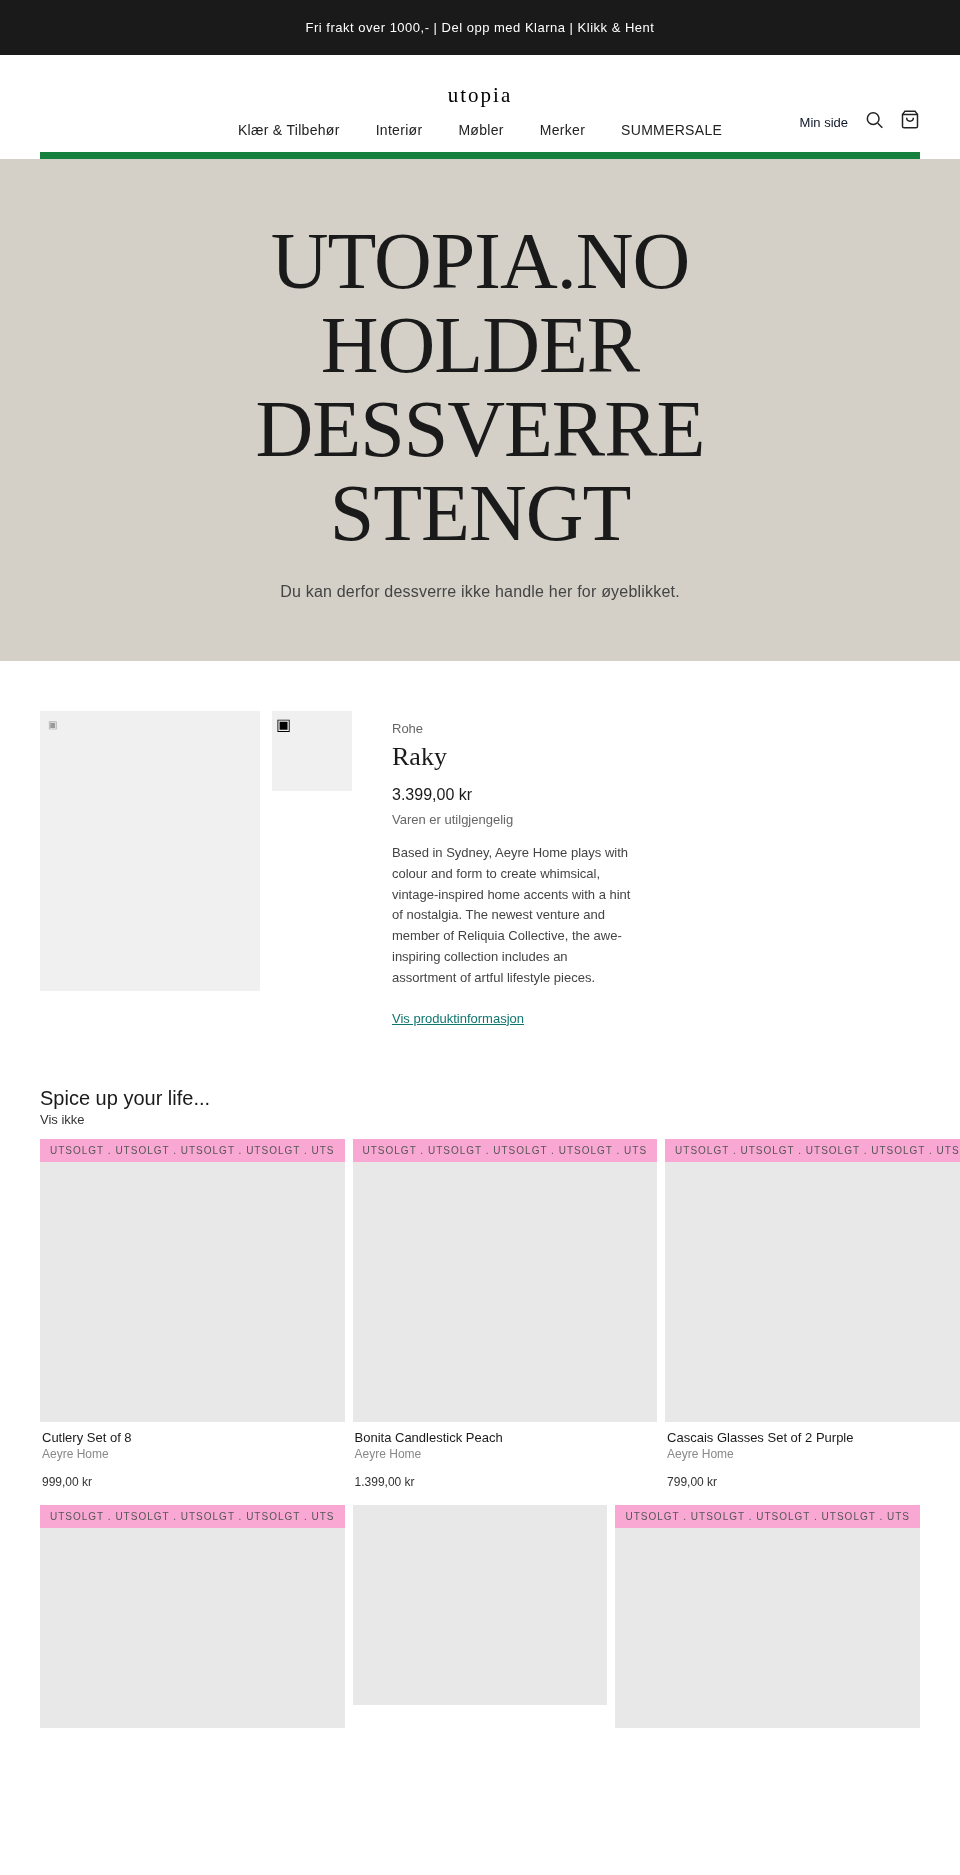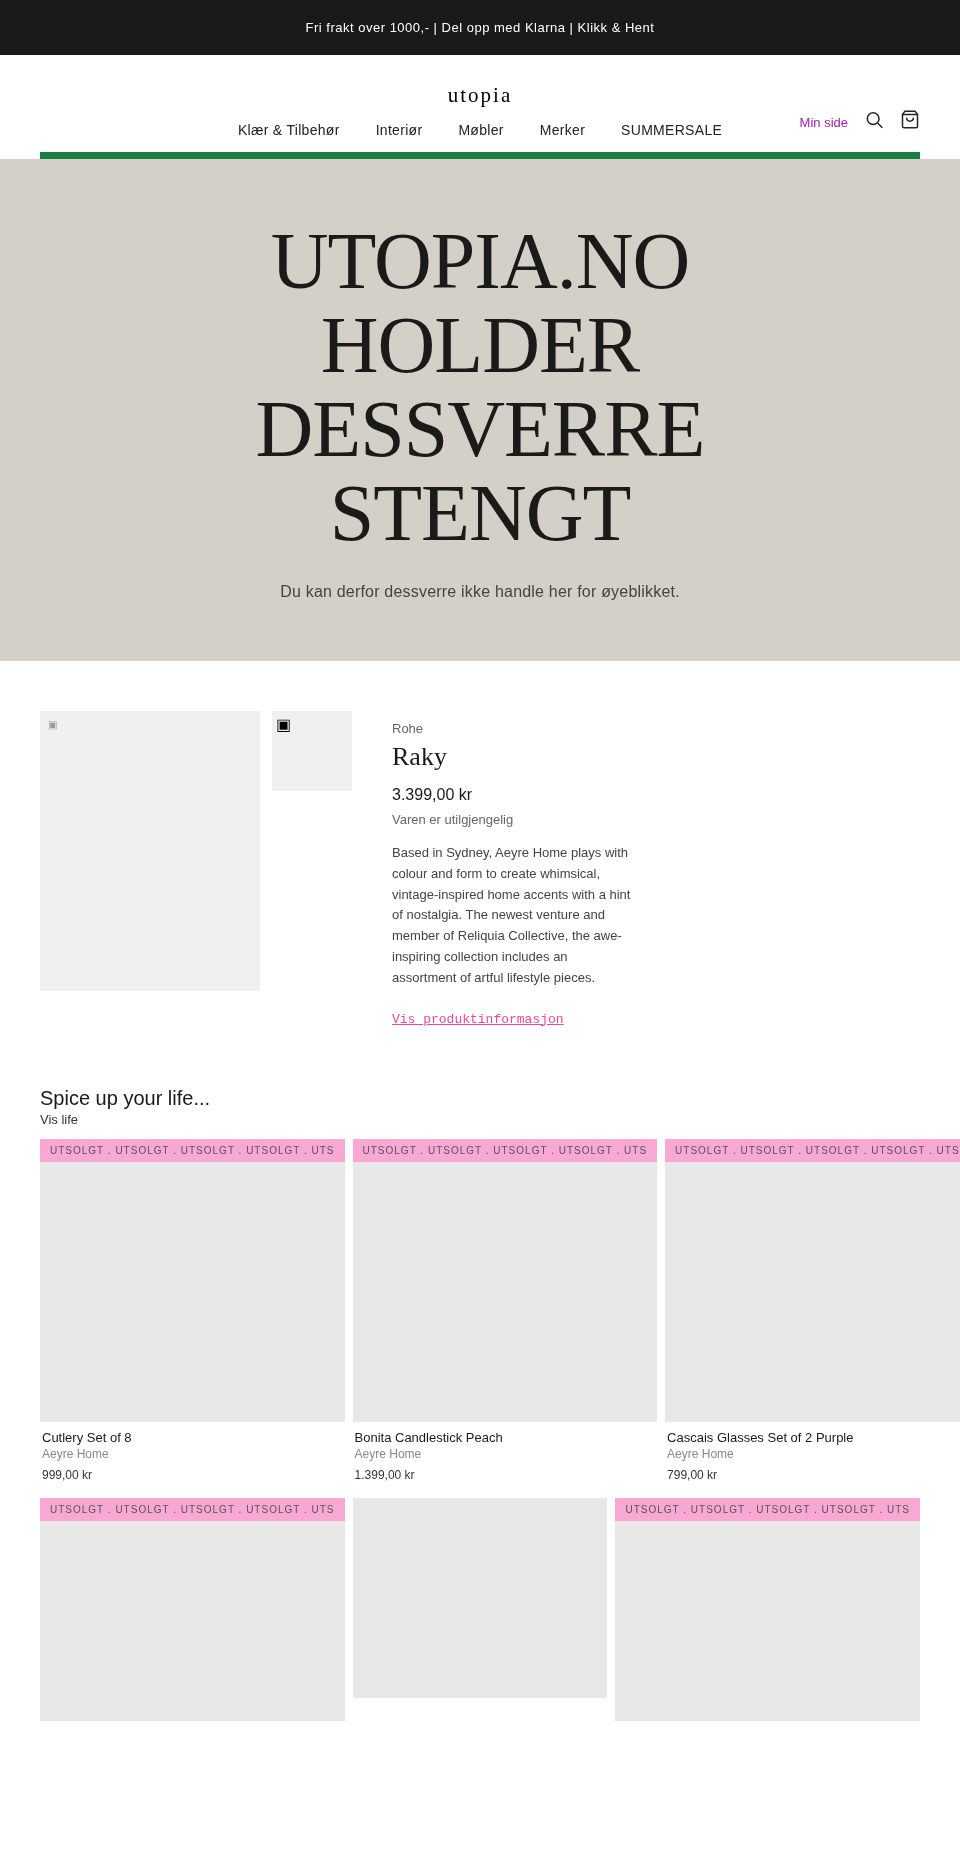--- a/index.html
+++ b/index.html
@@ -50,21 +50,21 @@
       right: 40px;
       top: 50%;
       transform: translateY(10%);
       display: flex;
       align-items: center;
       gap: 16px;
     }
     .header-icons span {
       font-family: Arial, sans-serif;
       font-size: 13px;
-      color: #a21caf;
+      color: #0f172a;
       cursor: pointer;
     }
     .icon-btn {
       background: none;
       border: none;
       cursor: pointer;
       font-size: 18px;
       color: #222;
     }
 
@@ -155,22 +155,22 @@
     .product-description {
       font-size: 13px;
       color: #444;
       font-family: Arial, sans-serif;
       line-height: 1.6;
       max-width: 240px;
       margin-bottom: 20px;
     }
     .product-link {
       font-size: 13px;
-      color: #ec4899;
-      font-family: Liberation Mono, monospace;
+      color: #0f766e;
+      font-family: Liberation Sans, sans-serif;
       text-decoration: underline;
       cursor: pointer;
     }
 
     
     .collections-section {
       padding: 30px 40px 0;
     }
     .collections-header {
       margin-bottom: 10px;
@@ -222,21 +222,21 @@
     .product-card-name {
       font-size: 13px;
       color: #1a1a1a;
       font-family: Arial, sans-serif;
       margin-bottom: 2px;
     }
     .product-card-brand {
       font-size: 12px;
       color: #888;
       font-family: Arial, sans-serif;
-      margin-bottom: 7px;
+      margin-bottom: 14px;
     }
     .product-card-price {
       font-size: 12px;
       color: #333;
       font-family: Arial, sans-serif;
     }
 
     
     .product-grid-second {
       display: grid;
@@ -313,21 +313,21 @@
     <div class="product-price">3.399,00 kr</div>
     <div class="product-unavailable">Varen er utilgjengelig</div>
     <div class="product-description">Based in Sydney, Aeyre Home plays with colour and form to create whimsical, vintage-inspired home accents with a hint of nostalgia. The newest venture and member of Reliquia Collective, the awe-inspiring collection includes an assortment of artful lifestyle pieces.</div>
     <a class="product-link" href="#">Vis produktinformasjon</a>
   </div>
 </div>
 
 <div class="collections-section">
   <div class="collections-header">
     <div class="collections-title">Spice up your life...</div>
-    <a class="collections-view-all" href="#">Vis life</a>
+    <a class="collections-view-all" href="#">Vis ikke</a>
   </div>
 
   <div class="product-grid">
 
     <div class="product-card">
       <div class="sold-out-banner">UTSOLGT . UTSOLGT . UTSOLGT . UTSOLGT . UTS</div>
       <div class="product-card-img"></div>
       <div class="product-card-info">
         <div class="product-card-name">Cutlery Set of 8</div>
         <div class="product-card-brand">Aeyre Home</div>

